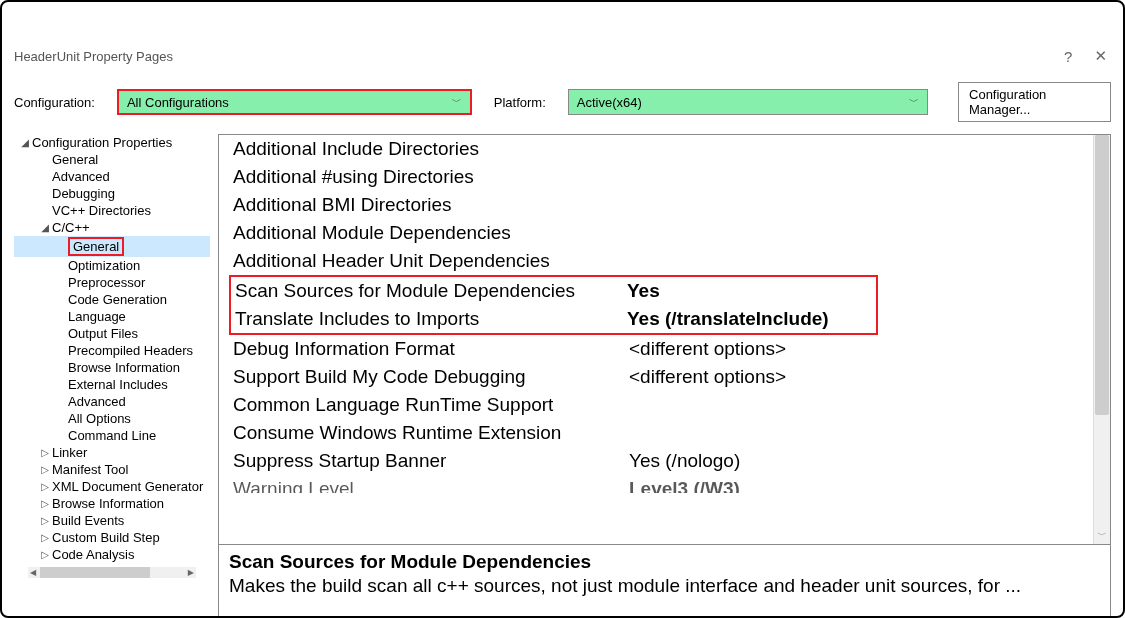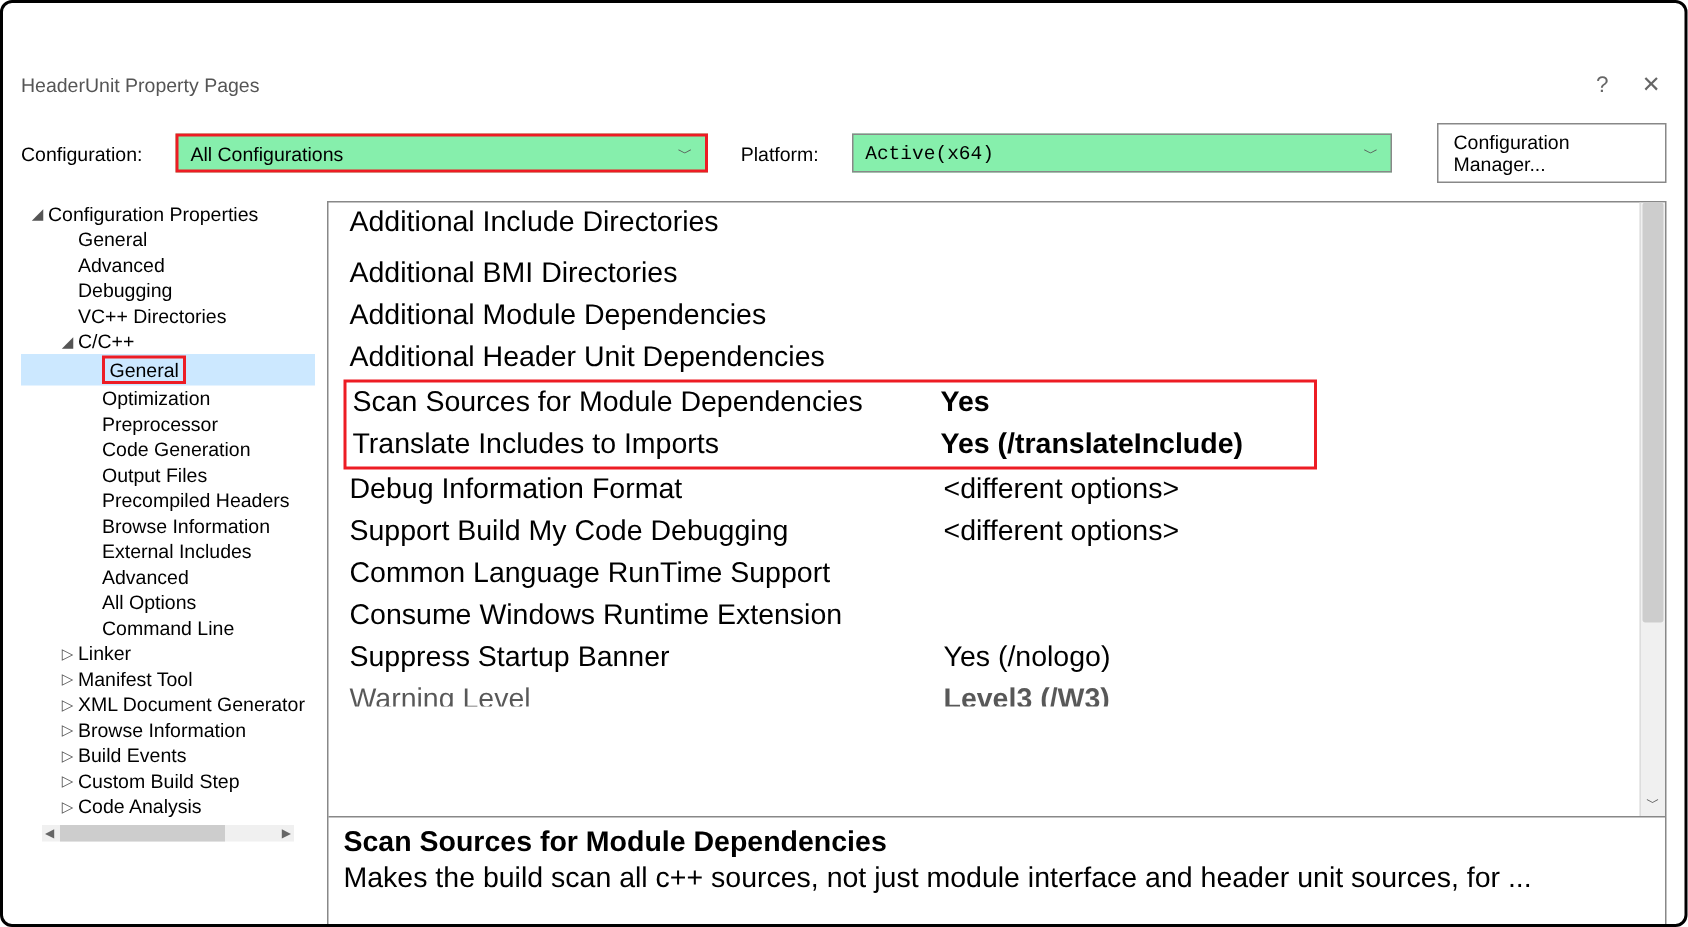--- a/index.html
+++ b/index.html
@@ -59,21 +59,20 @@
       background: #86efac;
     }
     .highlight-box {
       border: 2.5px solid #ed1c24;
     }
     .config-dropdown.first {
       width: 384px;
     }
     .platform-dropdown {
       width: 390px;
-      font-family: Liberation Mono, monospace;
     }
     .config-mgr-btn {
       border: 1px solid #888;
       padding: 4px 10px;
       background: #fff;
       cursor: pointer;
       margin-left: 8px;
     }
     .dropdown-arrow {
       font-size: 10px;
@@ -299,20 +298,23 @@
     <div class="tree-item tree-indent-2">
         <span>Optimization</span>
       </div>
     <div class="tree-item tree-indent-2">
         <span>Preprocessor</span>
       </div>
     <div class="tree-item tree-indent-2">
         <span>Code Generation</span>
       </div>
     <div class="tree-item tree-indent-2">
+        <span>Language</span>
+      </div>
+    <div class="tree-item tree-indent-2">
         <span>Output Files</span>
       </div>
     <div class="tree-item tree-indent-2">
         <span>Precompiled Headers</span>
       </div>
     <div class="tree-item tree-indent-2">
         <span>Browse Information</span>
       </div>
     <div class="tree-item tree-indent-2">
         <span>External Includes</span>
@@ -361,20 +363,21 @@
     </div>
   </div>
 
   <div class="content-area">
     <div class="grid-panel">
       <div class="grid-row">
           <span class="grid-label">Additional Include Directories</span>
           <span class="grid-value"></span>
         </div>
       <div class="grid-row">
+          <span class="grid-label">Additional #using Directories</span>
           <span class="grid-value"></span>
         </div>
       <div class="grid-row">
           <span class="grid-label">Additional BMI Directories</span>
           <span class="grid-value"></span>
         </div>
       <div class="grid-row">
           <span class="grid-label">Additional Module Dependencies</span>
           <span class="grid-value"></span>
         </div>

